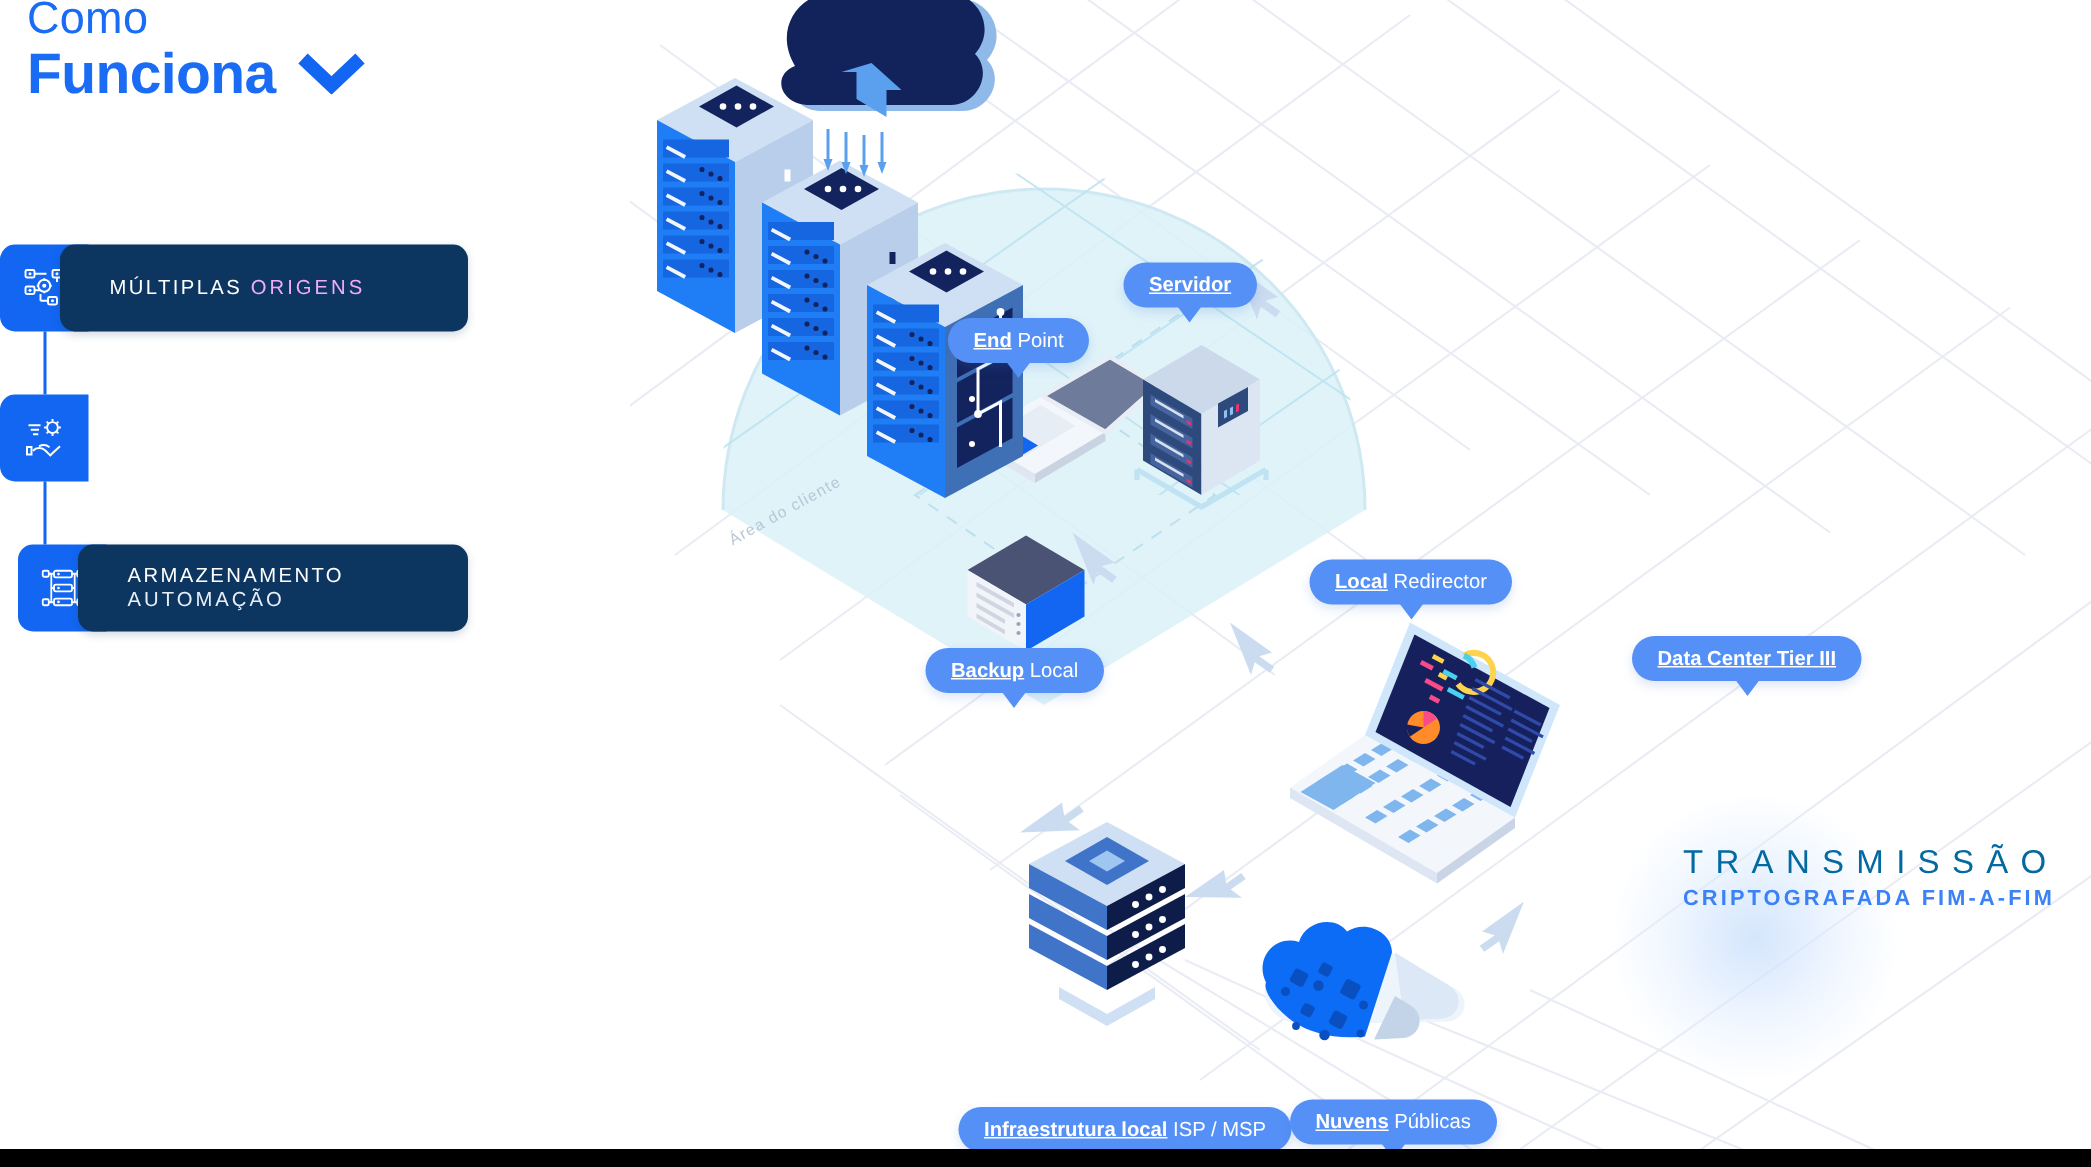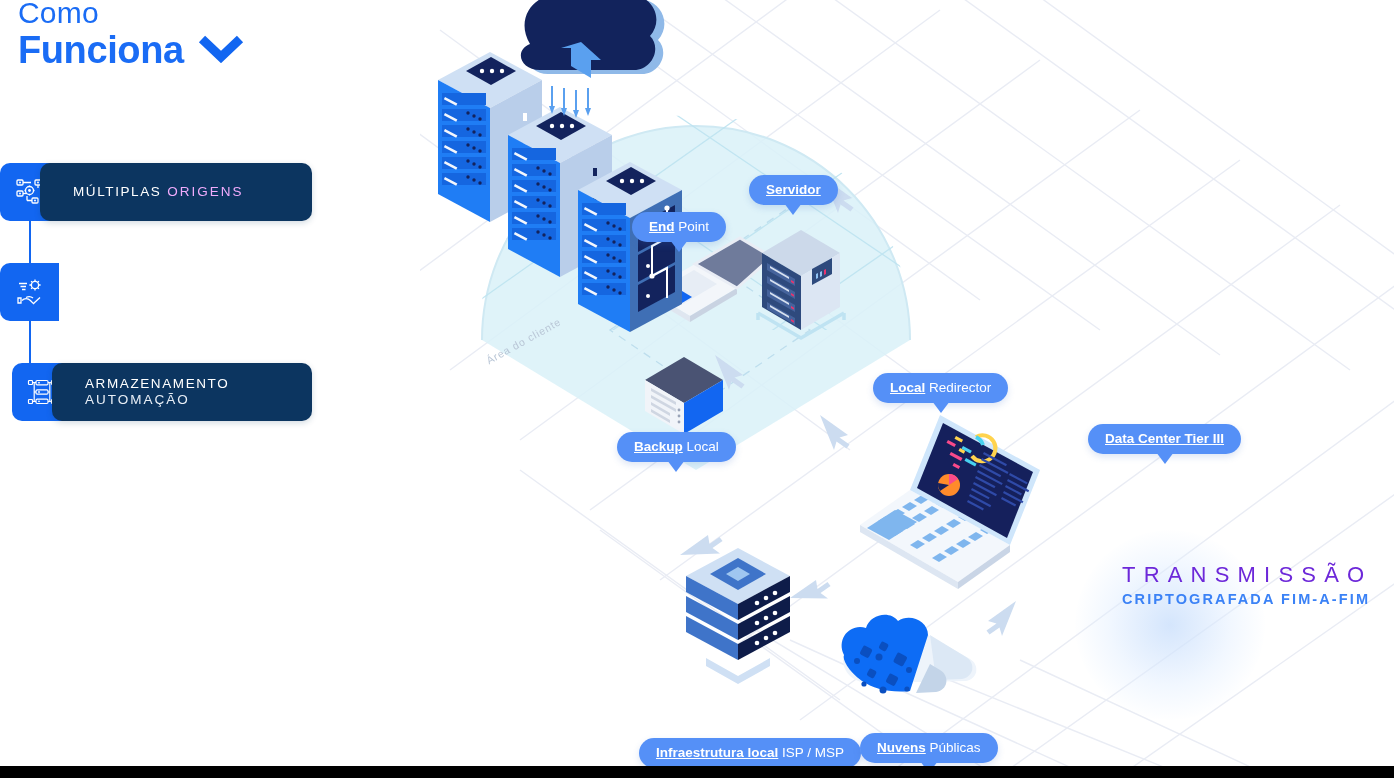--- a/index.html
+++ b/index.html
@@ -63,21 +63,21 @@
   .pill .tip{
     position:absolute;left:50%;margin-left:-9px;bottom:-10px;
     width:0;height:0;border-left:9px solid transparent;border-right:9px solid transparent;
     border-top:12px solid #5590f7;
   }
   .pill.strong{font-weight:700;}
 
   
   .transmission{position:absolute;left:1122px;top:562px;text-align:left;}
   .transmission .l1{
-    font-size:22px;letter-spacing:8.2px;color:#6d28d9;font-weight:300;line-height:26px;
+    font-size:22px;letter-spacing:8.2px;color:#0369a1;font-weight:300;line-height:26px;
   }
   .transmission .l2{
     font-size:14.5px;letter-spacing:2.1px;color:#3b82f6;font-weight:700;line-height:18px;margin-top:2px;
   }
   .glow{
     position:absolute;left:1075px;top:530px;width:190px;height:190px;border-radius:50%;
     background:radial-gradient(circle,rgba(205,225,252,.85) 0%,rgba(225,238,255,.45) 45%,rgba(255,255,255,0) 72%);
   }
 
   

